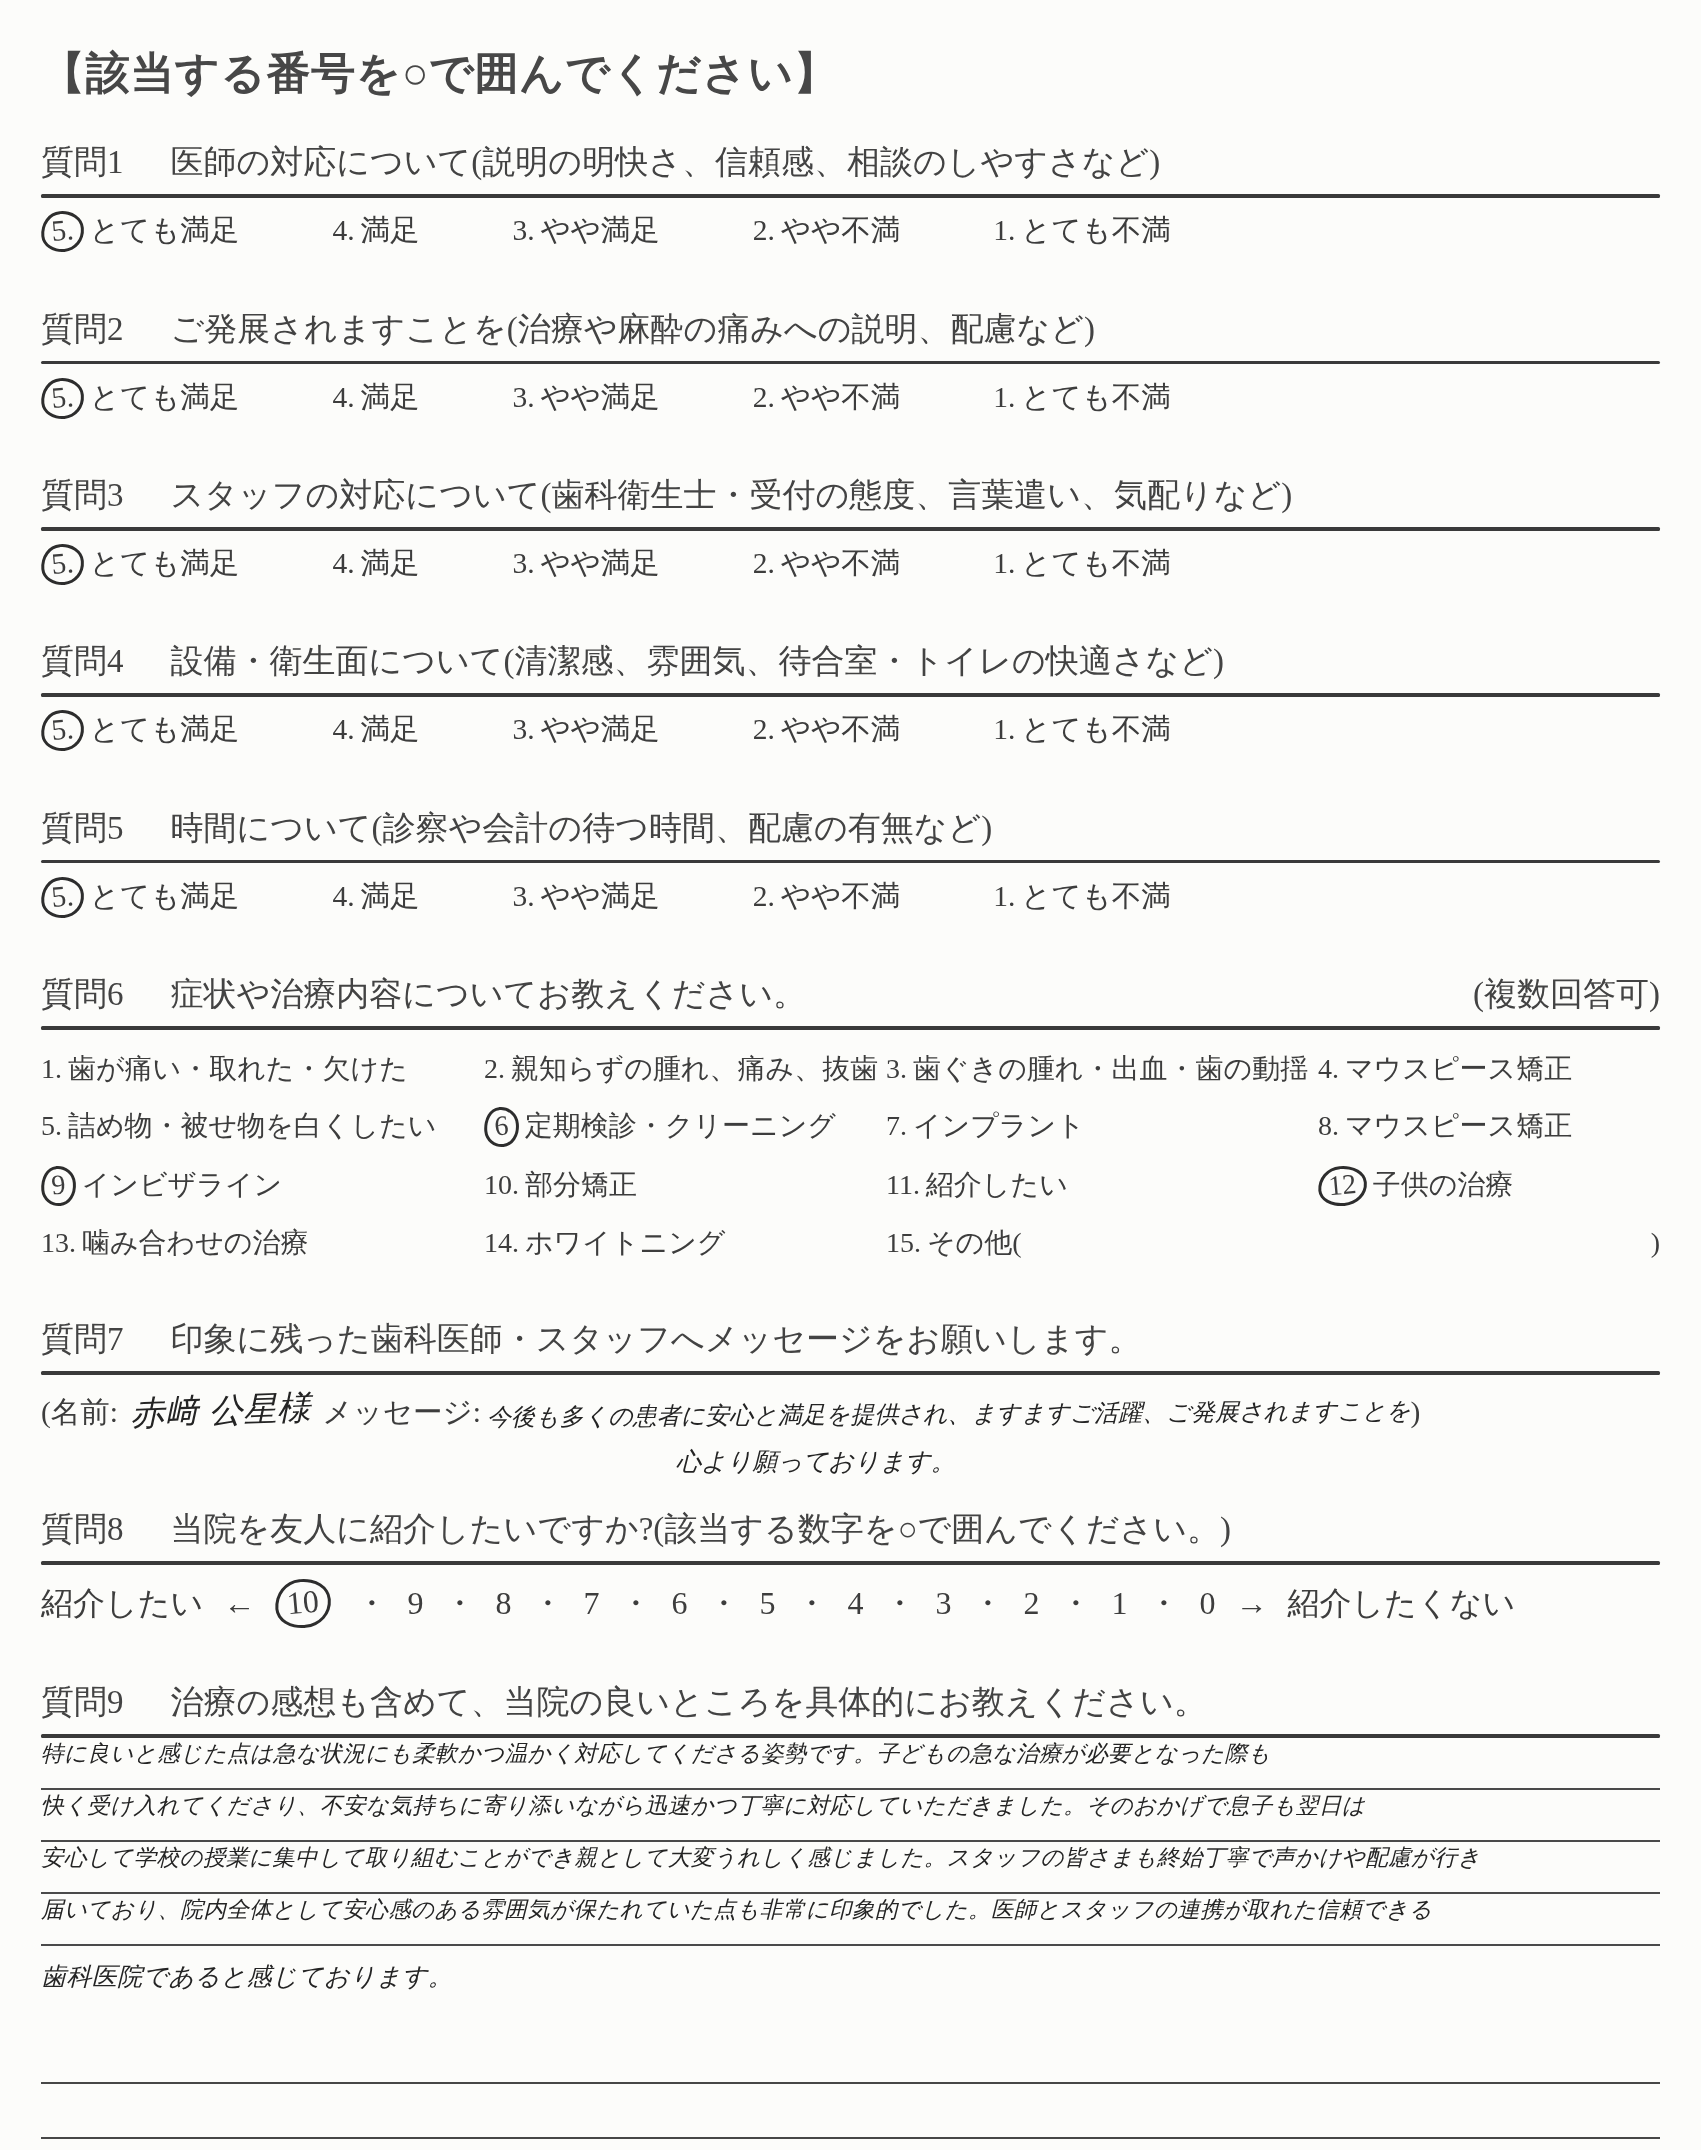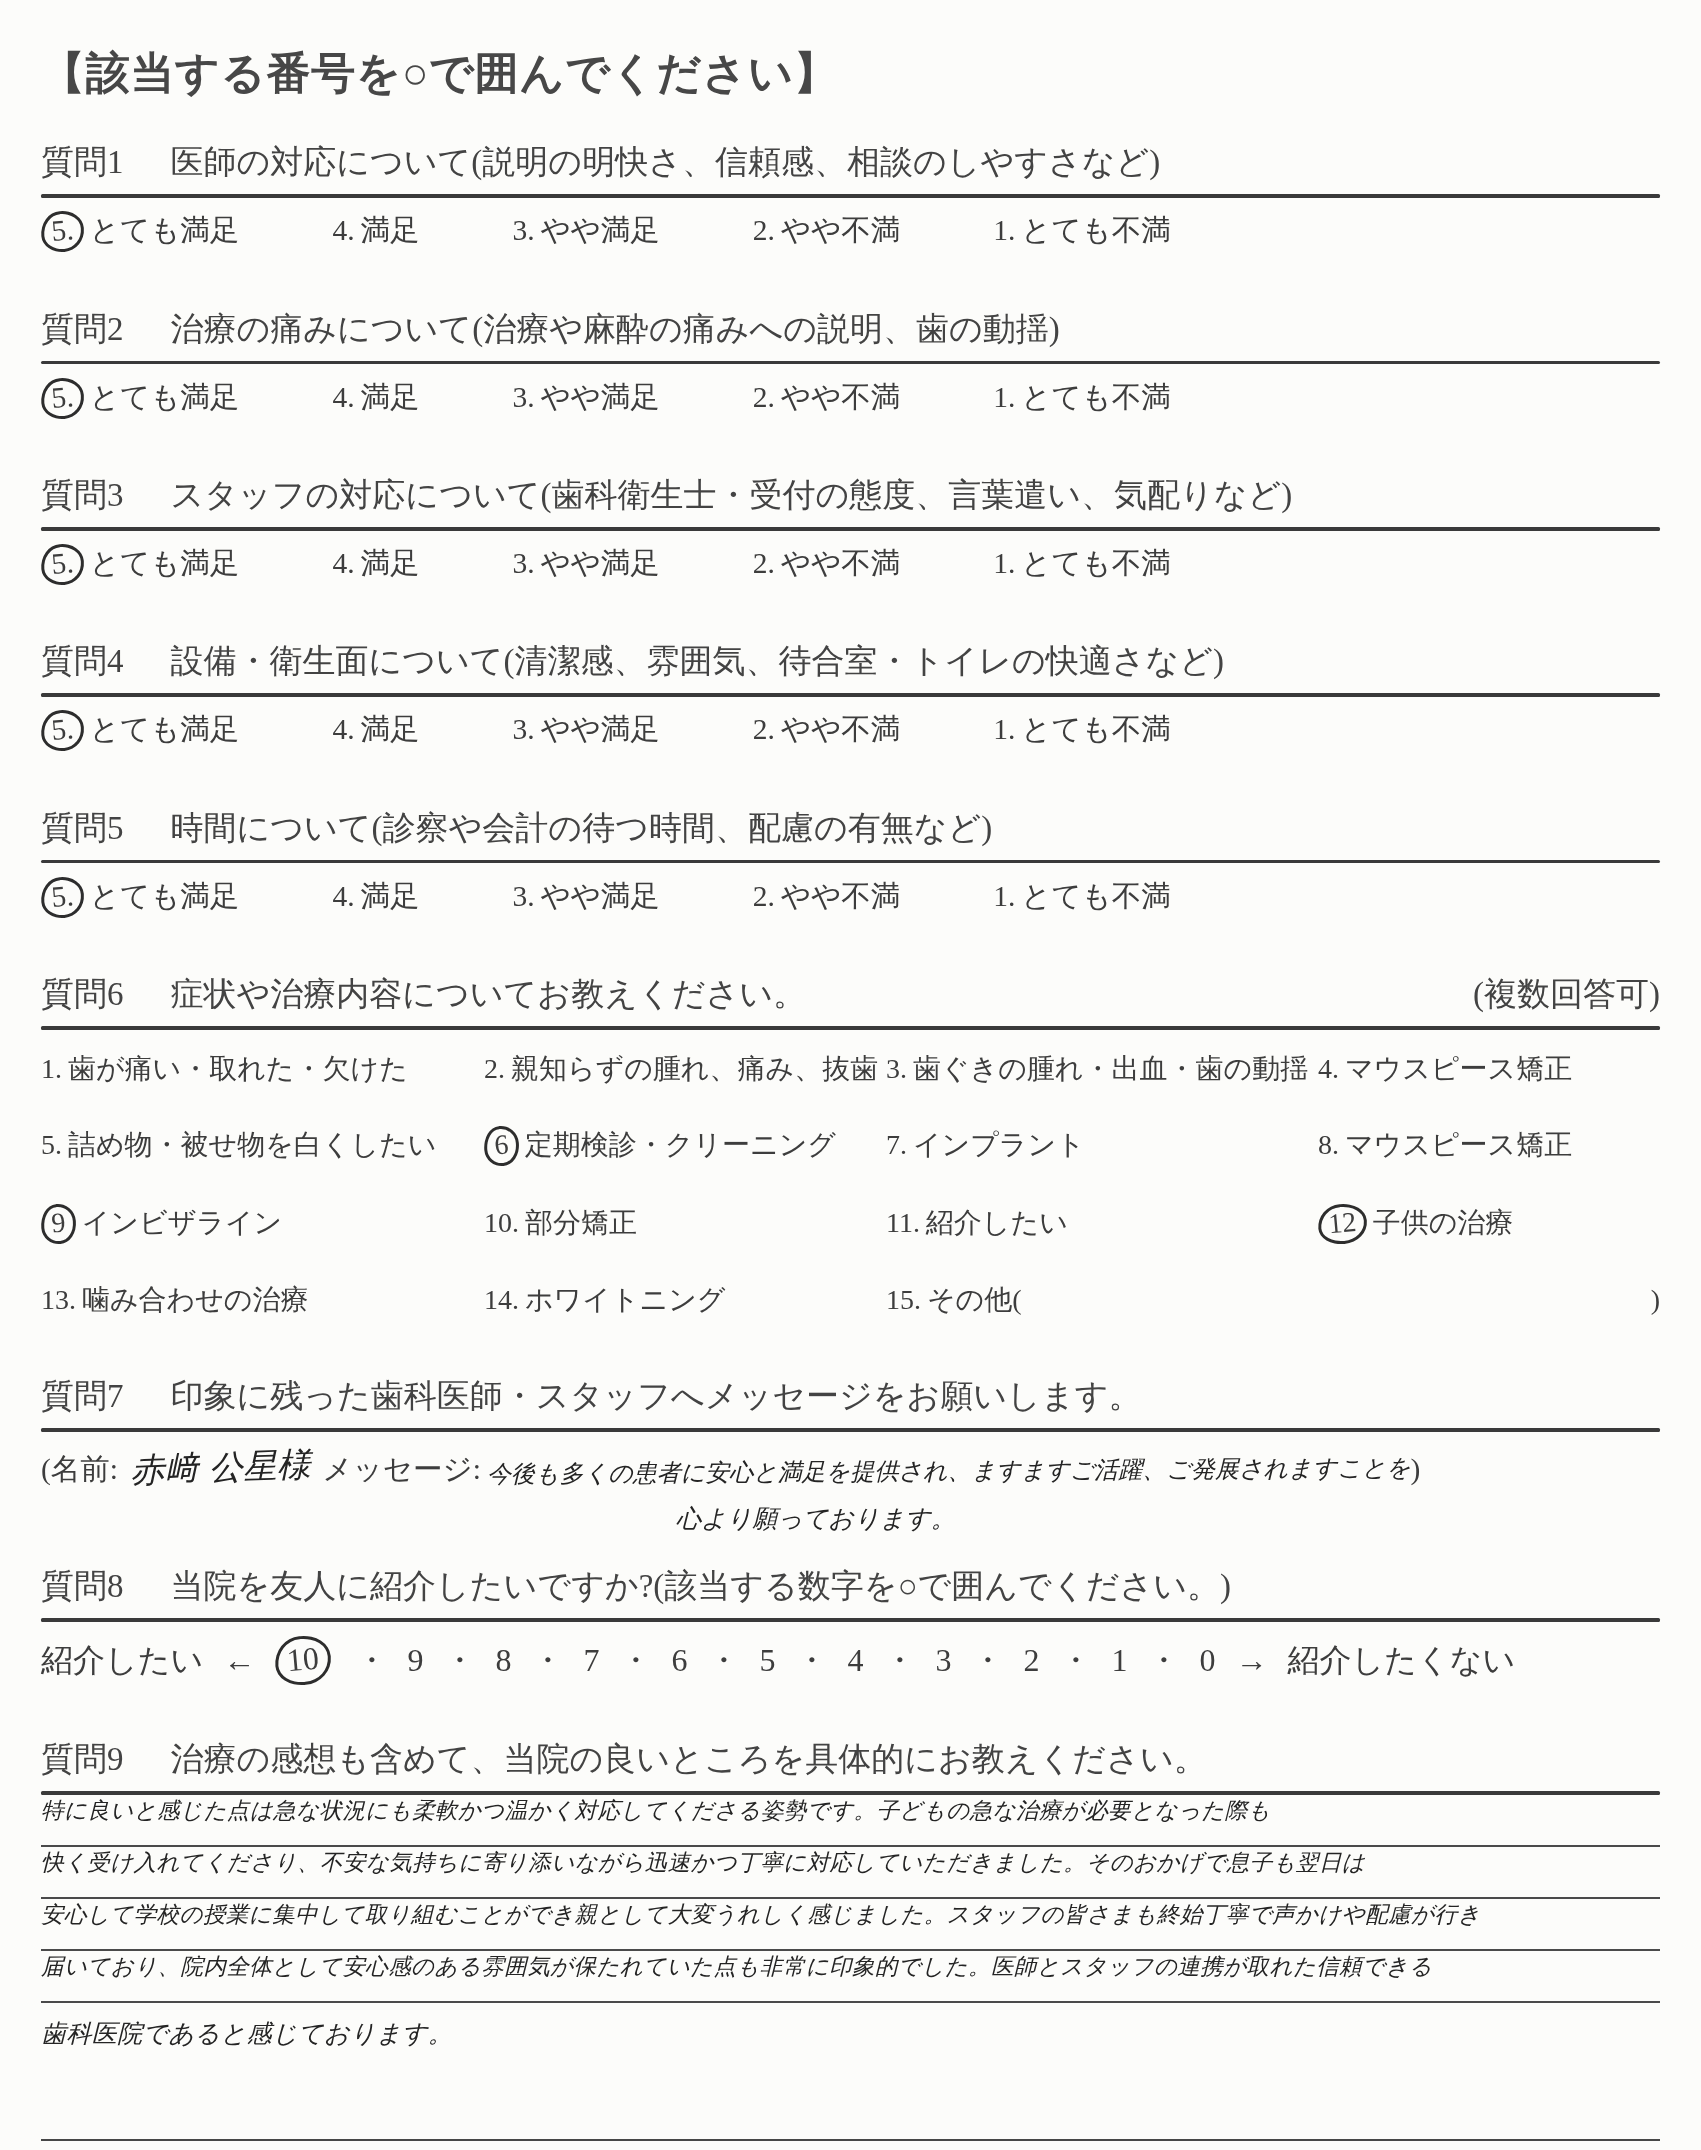--- a/index.html
+++ b/index.html
@@ -11,21 +11,21 @@
   .page{box-sizing:border-box;width:1701px;height:1589px;padding:31px 41px 0 41px;}
   .title{font-size:44px;font-weight:bold;color:#474747;letter-spacing:0.7px;margin:13.3px 0 37px 0;}
   .qh{display:flex;align-items:baseline;font-size:33px;color:#434343;white-space:nowrap;gap:22px;}
   .qh .ql{margin-right:25px;flex:0 0 auto;}
   .qh .note{margin-left:auto;flex:0 0 auto;}
   .hr{height:3.7px;background:#3a3a3a;margin-top:8.9px;border-radius:1.5px;}
   .opts{display:flex;gap:93px;font-size:29.5px;margin-top:13.3px;color:#3d3d3d;white-space:nowrap;}
   .opt .n{margin-right:5.9px;}
   .circ{display:inline-block;border:3px solid #2d2d2d;border-radius:48% 52% 50% 50%/58% 46% 54% 44%;padding:0 7.4px 1.5px 7.4px;transform:rotate(-5deg);margin-right:4.4px;}
   .rblock{margin-bottom:55px;}
-  .q6grid{display:grid;grid-template-columns:443px 402px 432px 1fr;row-gap:38px;font-size:28px;margin-top:20.7px;color:#3d3d3d;}
+  .q6grid{display:grid;grid-template-columns:443px 402px 432px 1fr;row-gap:19px;font-size:28px;margin-top:20.7px;color:#3d3d3d;}
   .q6opt{white-space:nowrap;}
   .q6opt .n{margin-right:5.9px;}
   .span2{grid-column:3/5;display:flex;align-items:baseline;}
   .fill{flex:1;}
   .hand{font-family:"DejaVu Sans",sans-serif;font-style:italic;color:#242424;}
   .nameline{display:flex;align-items:baseline;font-size:29.5px;margin-top:13.3px;white-space:nowrap;color:#3d3d3d;}
   .handname{font-size:34px;margin:0 11.8px;transform:rotate(-2deg);}
   .handmsg{font-size:24px;margin-left:5.9px;transform:rotate(-0.4deg);}
   .msg2{font-size:25px;margin:10.3px 0 0 635px;}
   .q8row{display:flex;align-items:center;gap:20px;font-size:32px;margin-top:14.8px;color:#3d3d3d;white-space:nowrap;}
@@ -54,21 +54,21 @@
       <span class="opt"><span class="n">4.</span><span>満足</span></span>
       <span class="opt"><span class="n">3.</span><span>やや満足</span></span>
       <span class="opt"><span class="n">2.</span><span>やや不満</span></span>
       <span class="opt"><span class="n">1.</span><span>とても不満</span></span>
     </div>
   </section>
 
   <section class="rblock">
     <div class="qh">
       <span class="ql">質問2</span>
-      <span>治療の痛みについて(治療や麻酔の痛みへの説明、歯の動揺)</span>
+      <span>ご発展されますことを(治療や麻酔の痛みへの説明、配慮など)</span>
     </div>
     <div class="hr"></div>
     <div class="opts">
       <span class="opt"><span class="n circ">5.</span><span>とても満足</span></span>
       <span class="opt"><span class="n">4.</span><span>満足</span></span>
       <span class="opt"><span class="n">3.</span><span>やや満足</span></span>
       <span class="opt"><span class="n">2.</span><span>やや不満</span></span>
       <span class="opt"><span class="n">1.</span><span>とても不満</span></span>
     </div>
   </section>

